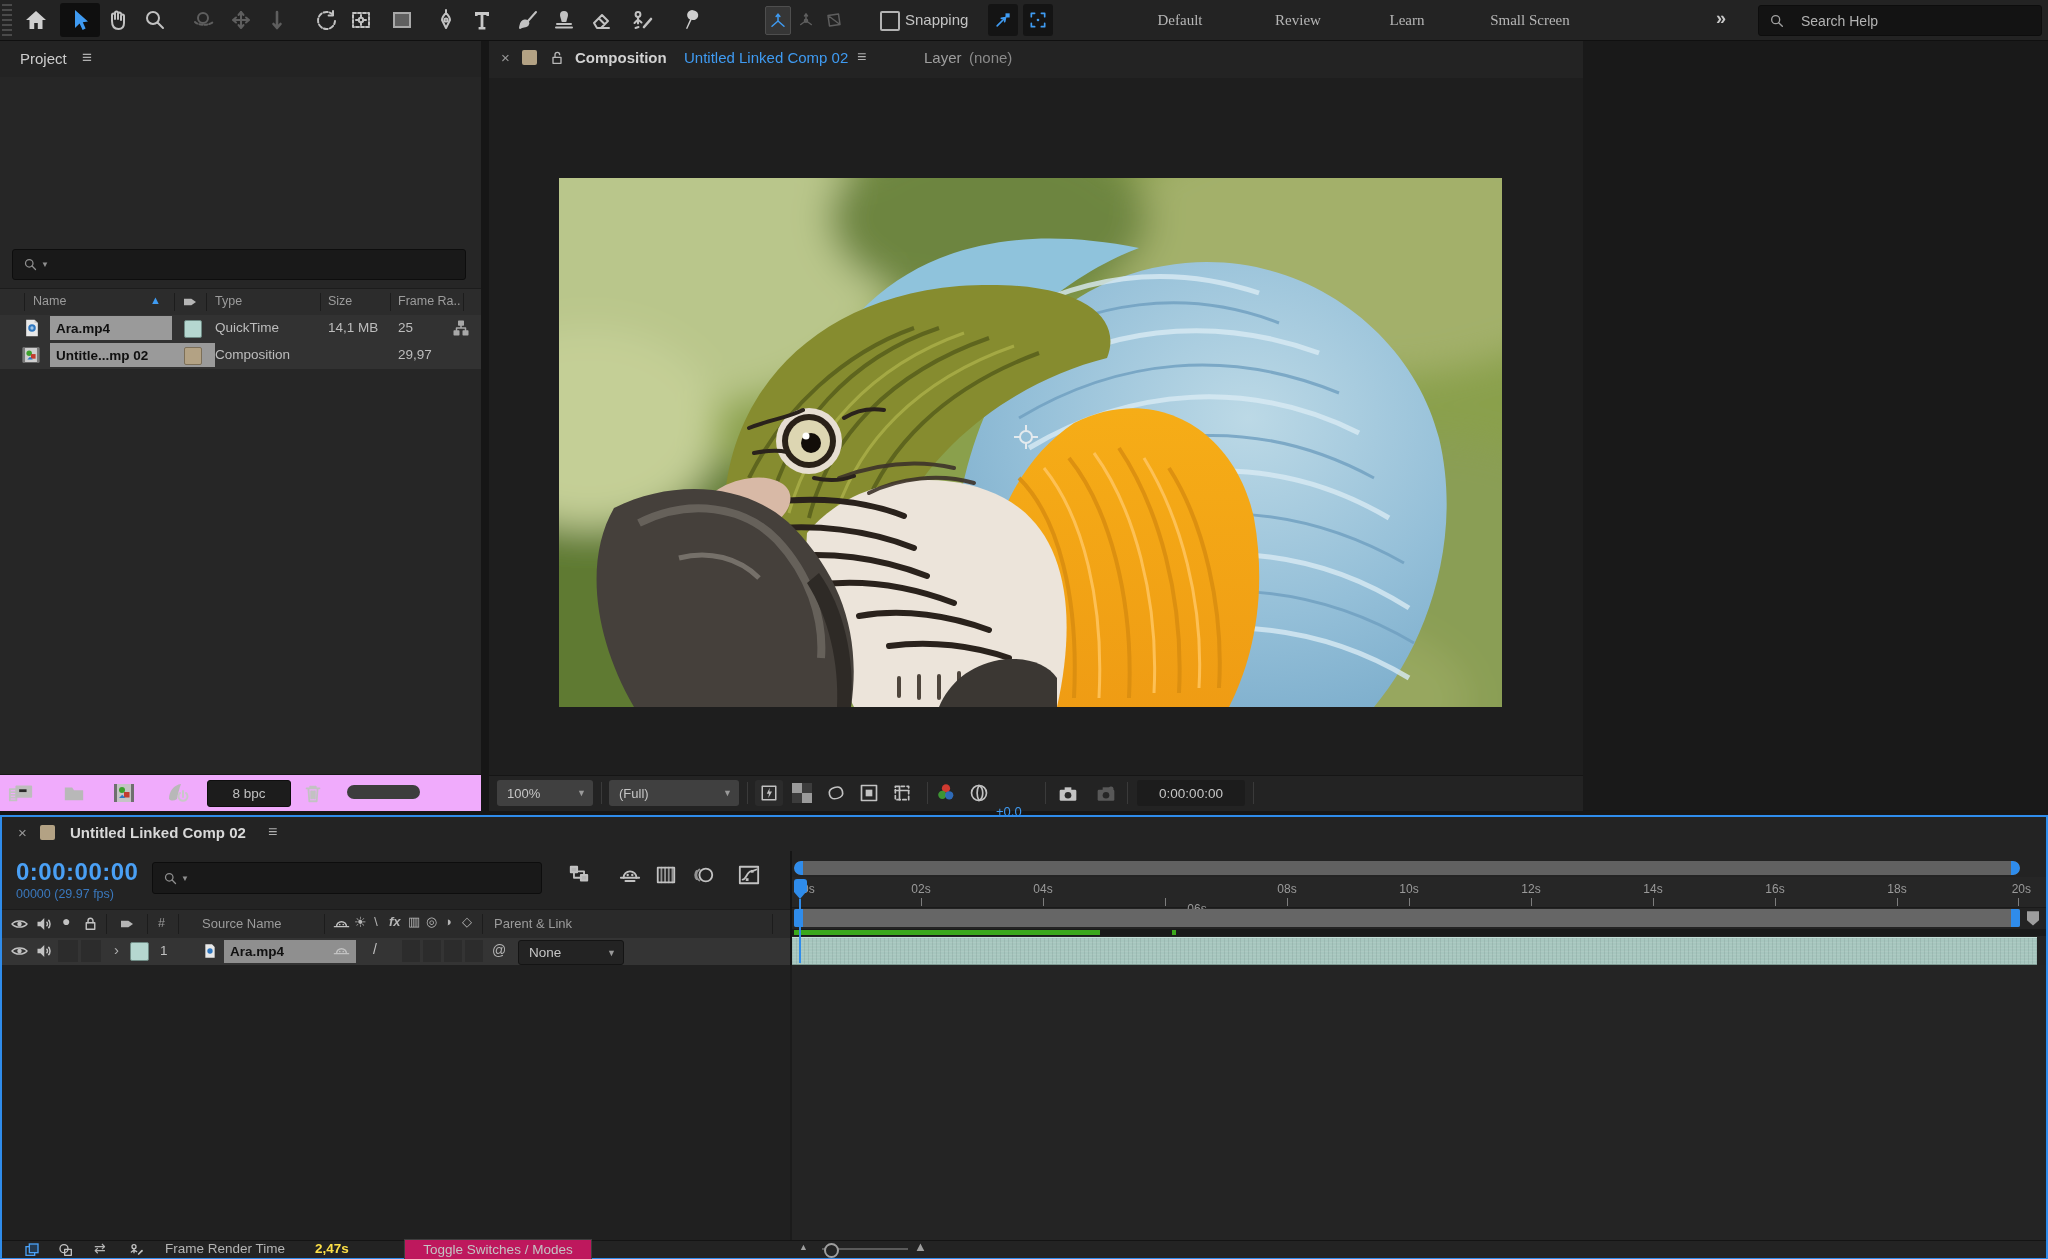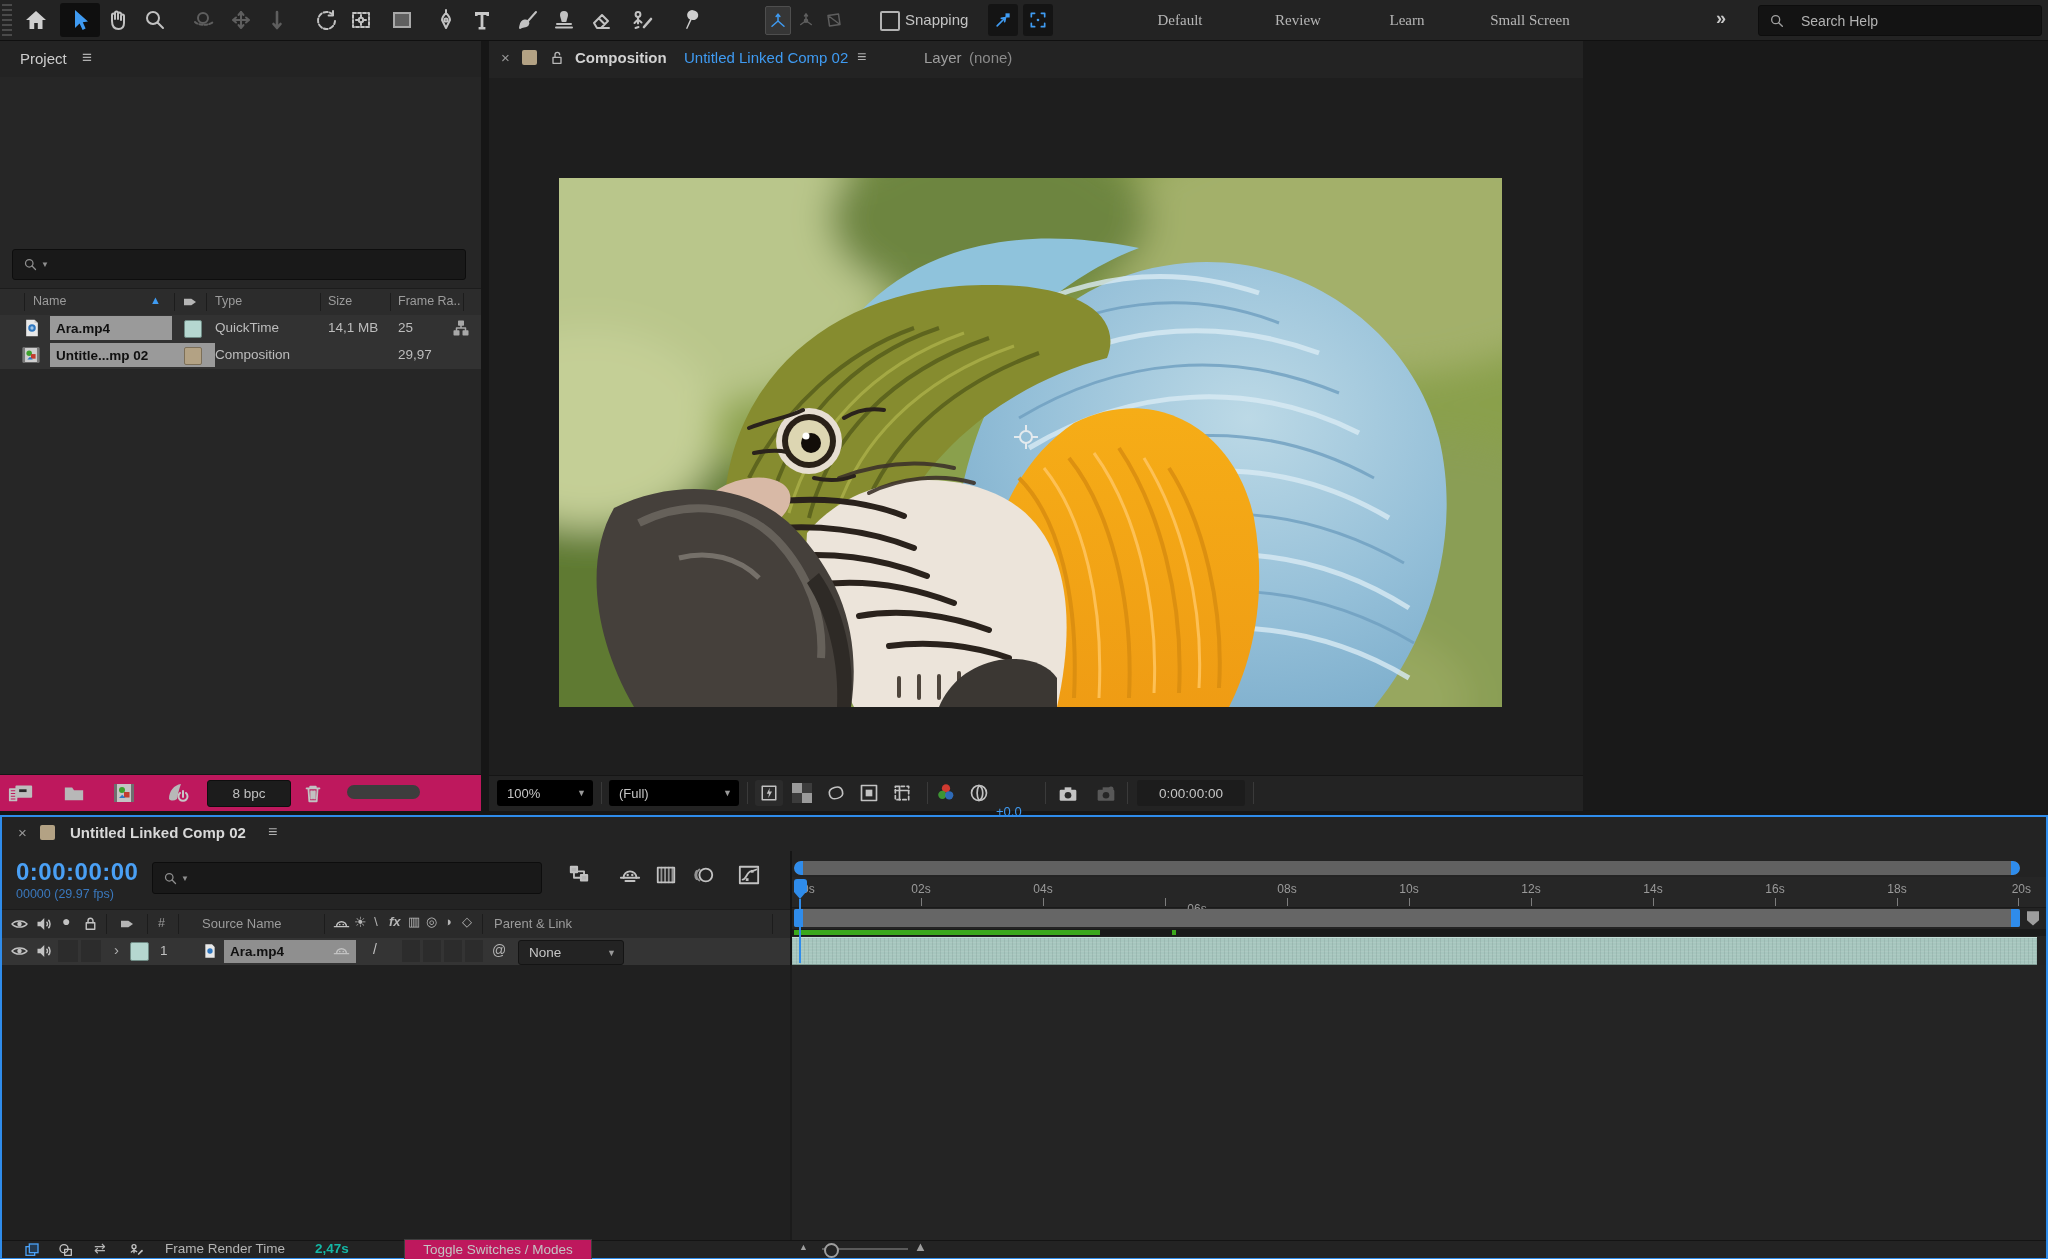--- a/index.html
+++ b/index.html
@@ -12,21 +12,21 @@
   .ico{stroke:#c2c2c2;fill:none;stroke-width:2;stroke-linecap:round;stroke-linejoin:round;}
   .ico.dim{stroke:#5e5e5e;}
   .ico.blue{stroke:#3f9bf2;}
   .toolbtn{position:absolute;top:3px;width:40px;height:34px;display:flex;align-items:center;justify-content:center;}
   .toolbtn.active{background:#0f0f0f;border-radius:3px;}
   .ws-tab{position:absolute;top:0;height:40px;display:flex;align-items:center;justify-content:center;color:#b6b6b6;font-size:15px;font-family:Liberation Serif, serif;}
   .searchbox{position:absolute;background:#191919;border:1px solid #0d0d0d;border-radius:3px;display:flex;align-items:center;color:#8f8f8f;}
   .colhdr{font-size:12.5px;color:#9c9c9c;}
   .vdiv{position:absolute;width:1px;background:#1c1c1c;}
   .chip{position:absolute;border-radius:2px;}
-  .dd{position:absolute;background:#000000;border-radius:3px;display:flex;align-items:center;color:#c6c6c6;font-size:13px;}
+  .dd{position:absolute;background:#404040;border-radius:3px;display:flex;align-items:center;color:#c6c6c6;font-size:13px;}
   .dd .car{margin-left:auto;margin-right:7px;font-size:9px;color:#9a9a9a;}
   .tick{position:absolute;width:1px;height:8px;background:#7d7d7d;top:896px;}
   .rlabel{position:absolute;top:880px;font-size:12px;color:#9a9a9a;}
   .cap{position:absolute;top:0;width:9px;height:100%;background:#2f8ceb;}
   .glyph{color:#b5b5b5;}
 </style>
 </head>
 <body>
 
 <div class="abs" style="left:0;top:0;width:2048px;height:40px;background:#232323;border-bottom:1px solid #101010;">
@@ -249,21 +249,21 @@
       </svg>
     <div class="abs" style="left:50px;top:1px;width:165px;height:24px;background:#9a9a9a;display:flex;align-items:center;">
       <span style="margin-left:6px;font-size:13.5px;color:#101010;font-weight:bold;">Untitle...mp 02</span>
     </div>
 
     <div class="chip" style="left:184px;top:5px;width:16px;height:16px;background:#b3a284;border:1px solid #7c6f58;"></div>
     <span style="position:absolute;left:215px;top:5px;font-size:13.5px;color:#bdbdbd;">Composition</span>
     <span style="position:absolute;left:398px;top:5px;font-size:13.5px;color:#bdbdbd;">29,97</span>
   </div>
 
-  <div class="abs" style="left:0;top:733px;width:481px;height:36px;background:#be185d;border-top:1px solid #171717;">
+  <div class="abs" style="left:0;top:733px;width:481px;height:36px;background:#f0abfc;border-top:1px solid #171717;">
     <svg class="ico" width="26" height="24" viewBox="0 0 28 24" style="position:absolute;left:8px;top:6px;">
         <rect x="2" y="8" width="7" height="12"></rect>
         <path d="M2 11 h7 M2 14 h7 M2 17 h7"></path>
         <rect x="9" y="5" width="16" height="11" fill="#bdbdbd" stroke="#bdbdbd"></rect>
         <rect x="12" y="8" width="8" height="3" fill="#2a2a2a" stroke="none"></rect>
       </svg>
     <svg width="24" height="22" viewBox="0 0 24 24" style="position:absolute;left:62px;top:7px;">
         <path fill="#b8b8b8" d="M2 6 h8 l2 3 h10 v11 H2 Z"></path>
       </svg>
     <svg width="24" height="24" viewBox="0 0 24 24" style="position:absolute;left:112px;top:6px;">
@@ -697,21 +697,21 @@
         <circle cx="9" cy="10" r="6"></circle>
         <rect x="10" y="11" width="10" height="9"></rect>
       </svg>
     <span style="position:absolute;left:92px;top:-1px;color:#b5b5b5;font-size:14px;">⇄</span>
     <svg class="ico" width="16" height="16" viewBox="0 0 24 24" style="position:absolute;left:126px;top:1px;">
         <circle cx="9" cy="7" r="3"></circle>
         <path d="M9 10 v6 M9 12 l-4 3 M9 12 l4 2.5"></path>
         <path d="M16 18 l5 -5" stroke-width="2.5"></path>
       </svg>
     <span style="position:absolute;left:163px;top:0;font-size:13.5px;color:#b4b4b4;">Frame Render Time</span>
-    <span style="position:absolute;left:313px;top:0;font-size:13.5px;color:#14b8a6;font-weight:bold;">2,47s</span>
+    <span style="position:absolute;left:313px;top:0;font-size:13.5px;color:#fde047;font-weight:bold;">2,47s</span>
     <div class="abs" style="left:402px;top:-2px;width:186px;height:19px;background:#be185d;border:1px solid #3e3e3e;display:flex;align-items:center;justify-content:center;">
       <span style="font-size:13.5px;color:#c4c4c4;">Toggle Switches / Modes</span>
     </div>
     <span style="position:absolute;left:797px;top:1px;color:#9e9e9e;font-size:9px;">▲</span>
     <div class="abs" style="left:820px;top:7px;width:86px;height:2px;background:#5a5a5a;"></div>
     <div class="abs" style="left:822px;top:2px;width:11px;height:11px;border:2px solid #9e9e9e;border-radius:50%;background:#232323;"></div>
     <span style="position:absolute;left:912px;top:-2px;color:#9e9e9e;font-size:13px;">▲</span>
   </div>
 </div>
 

